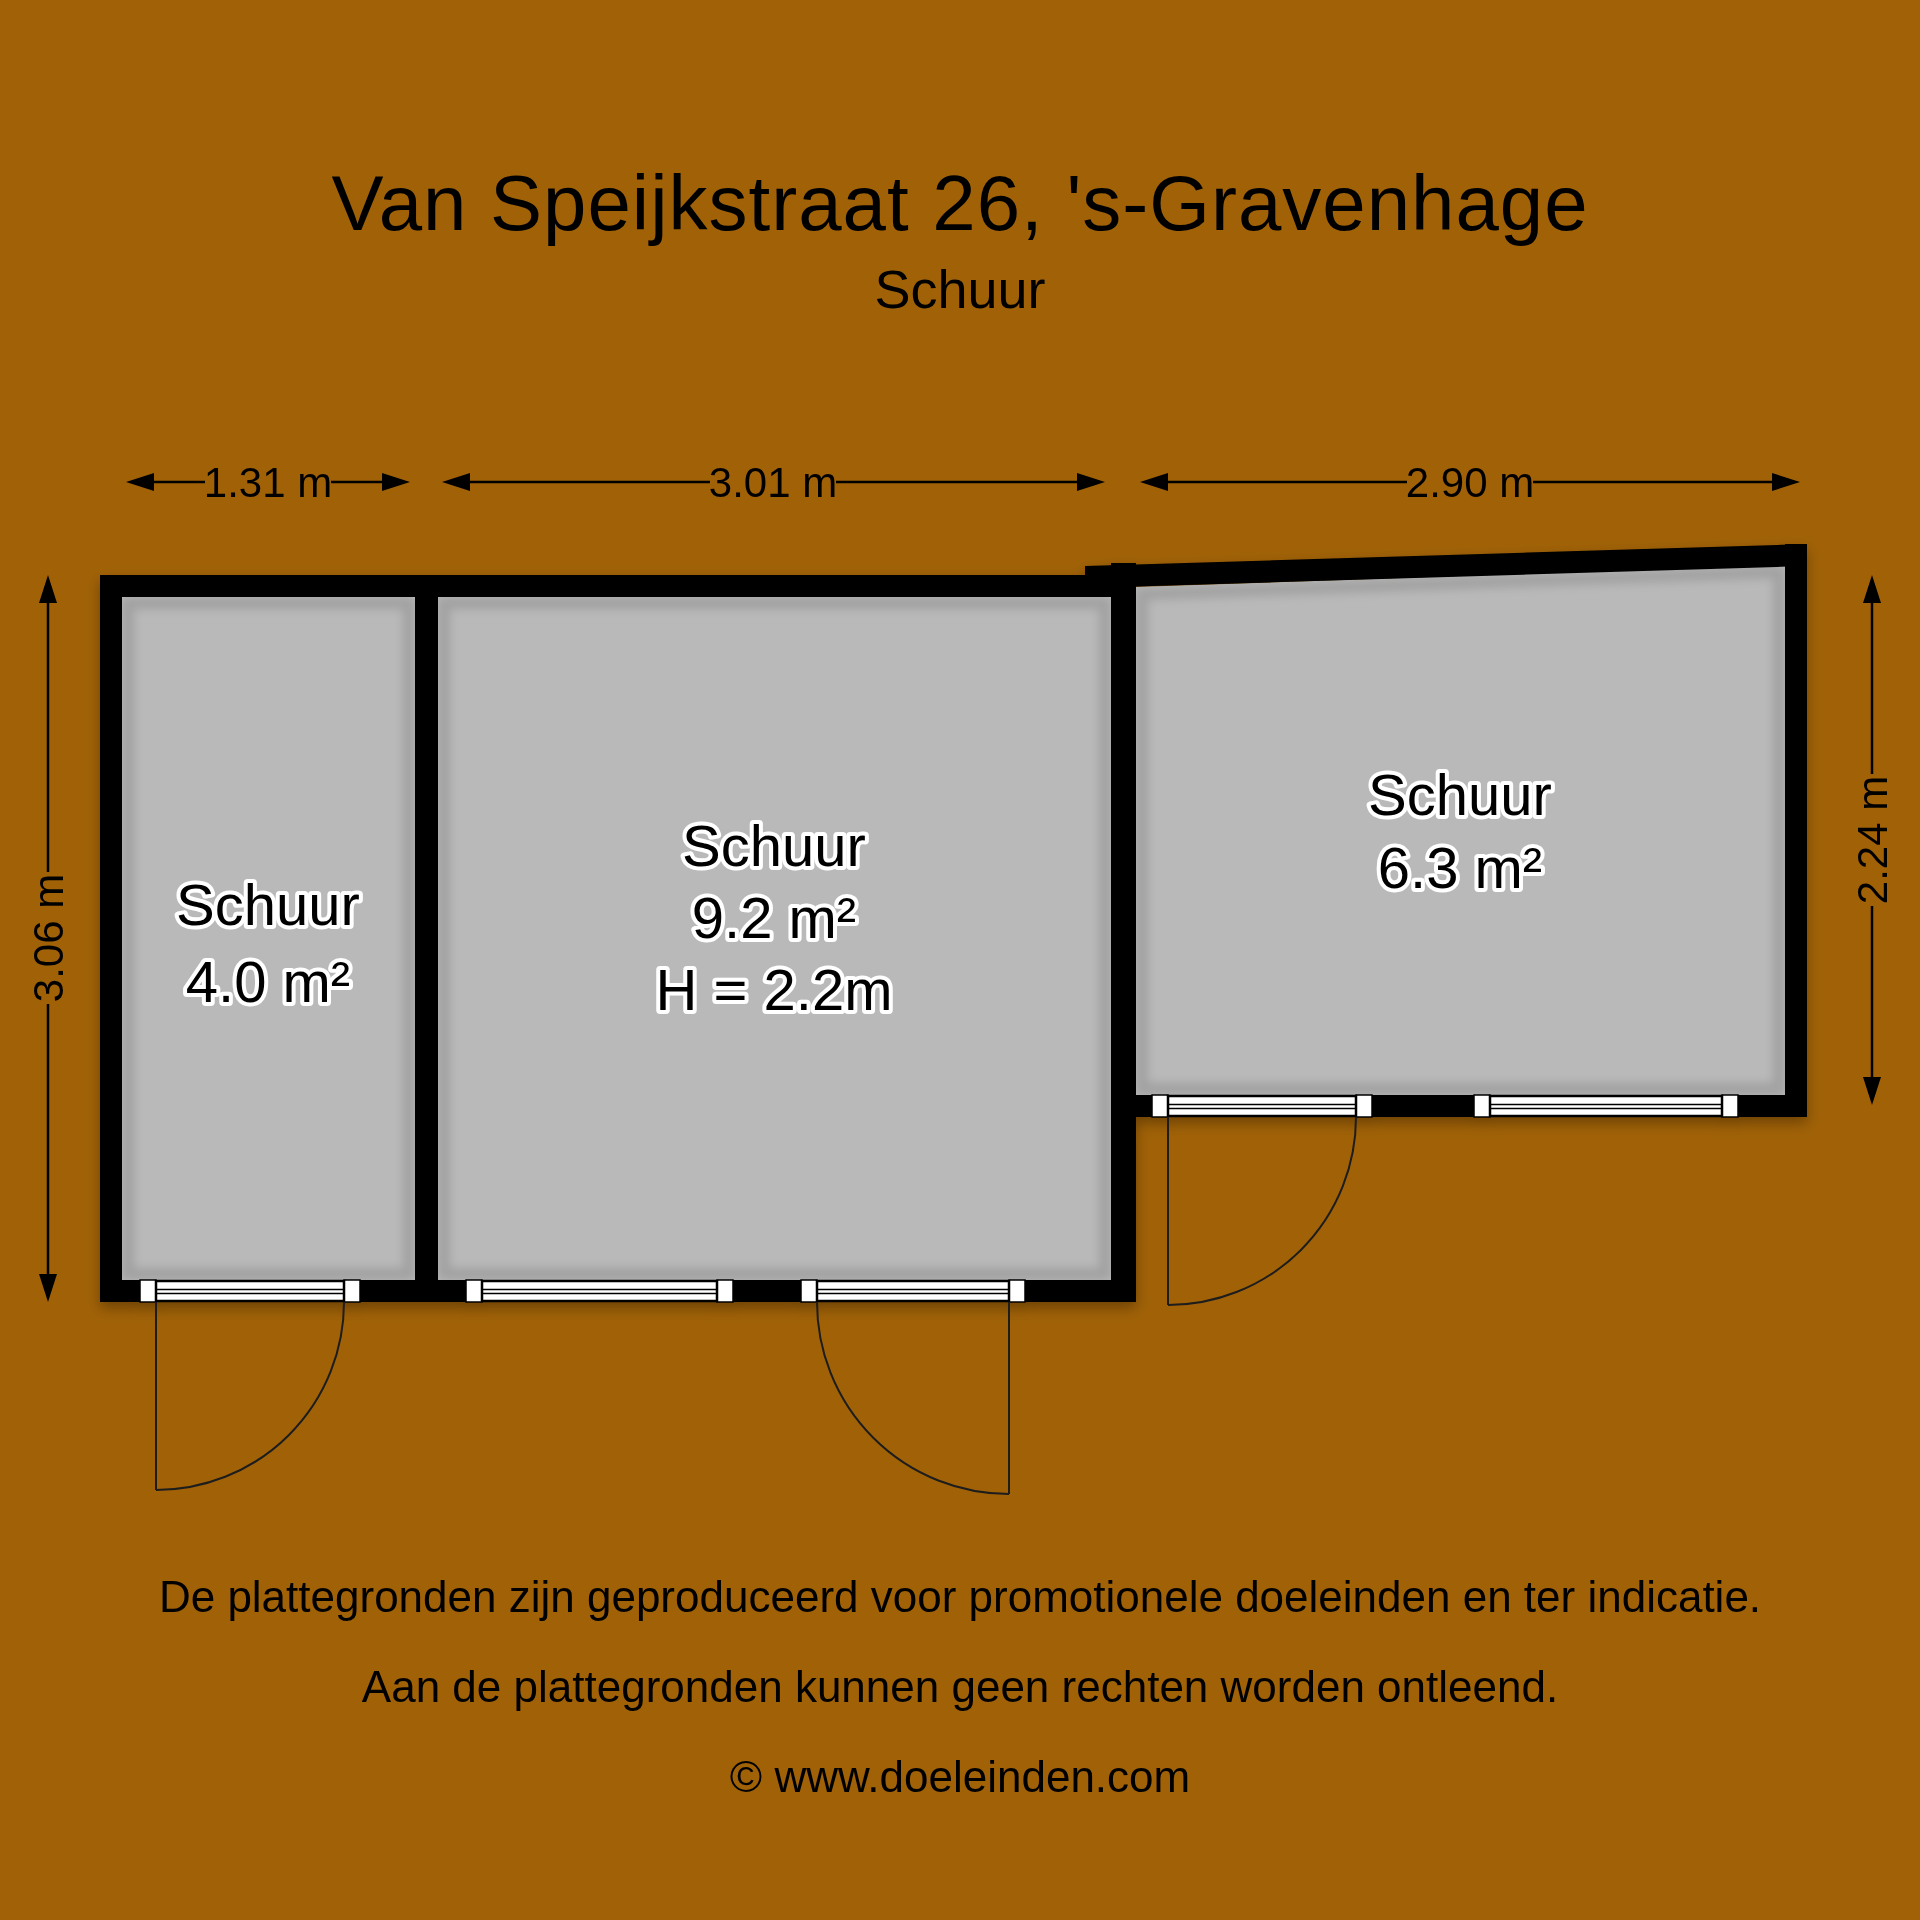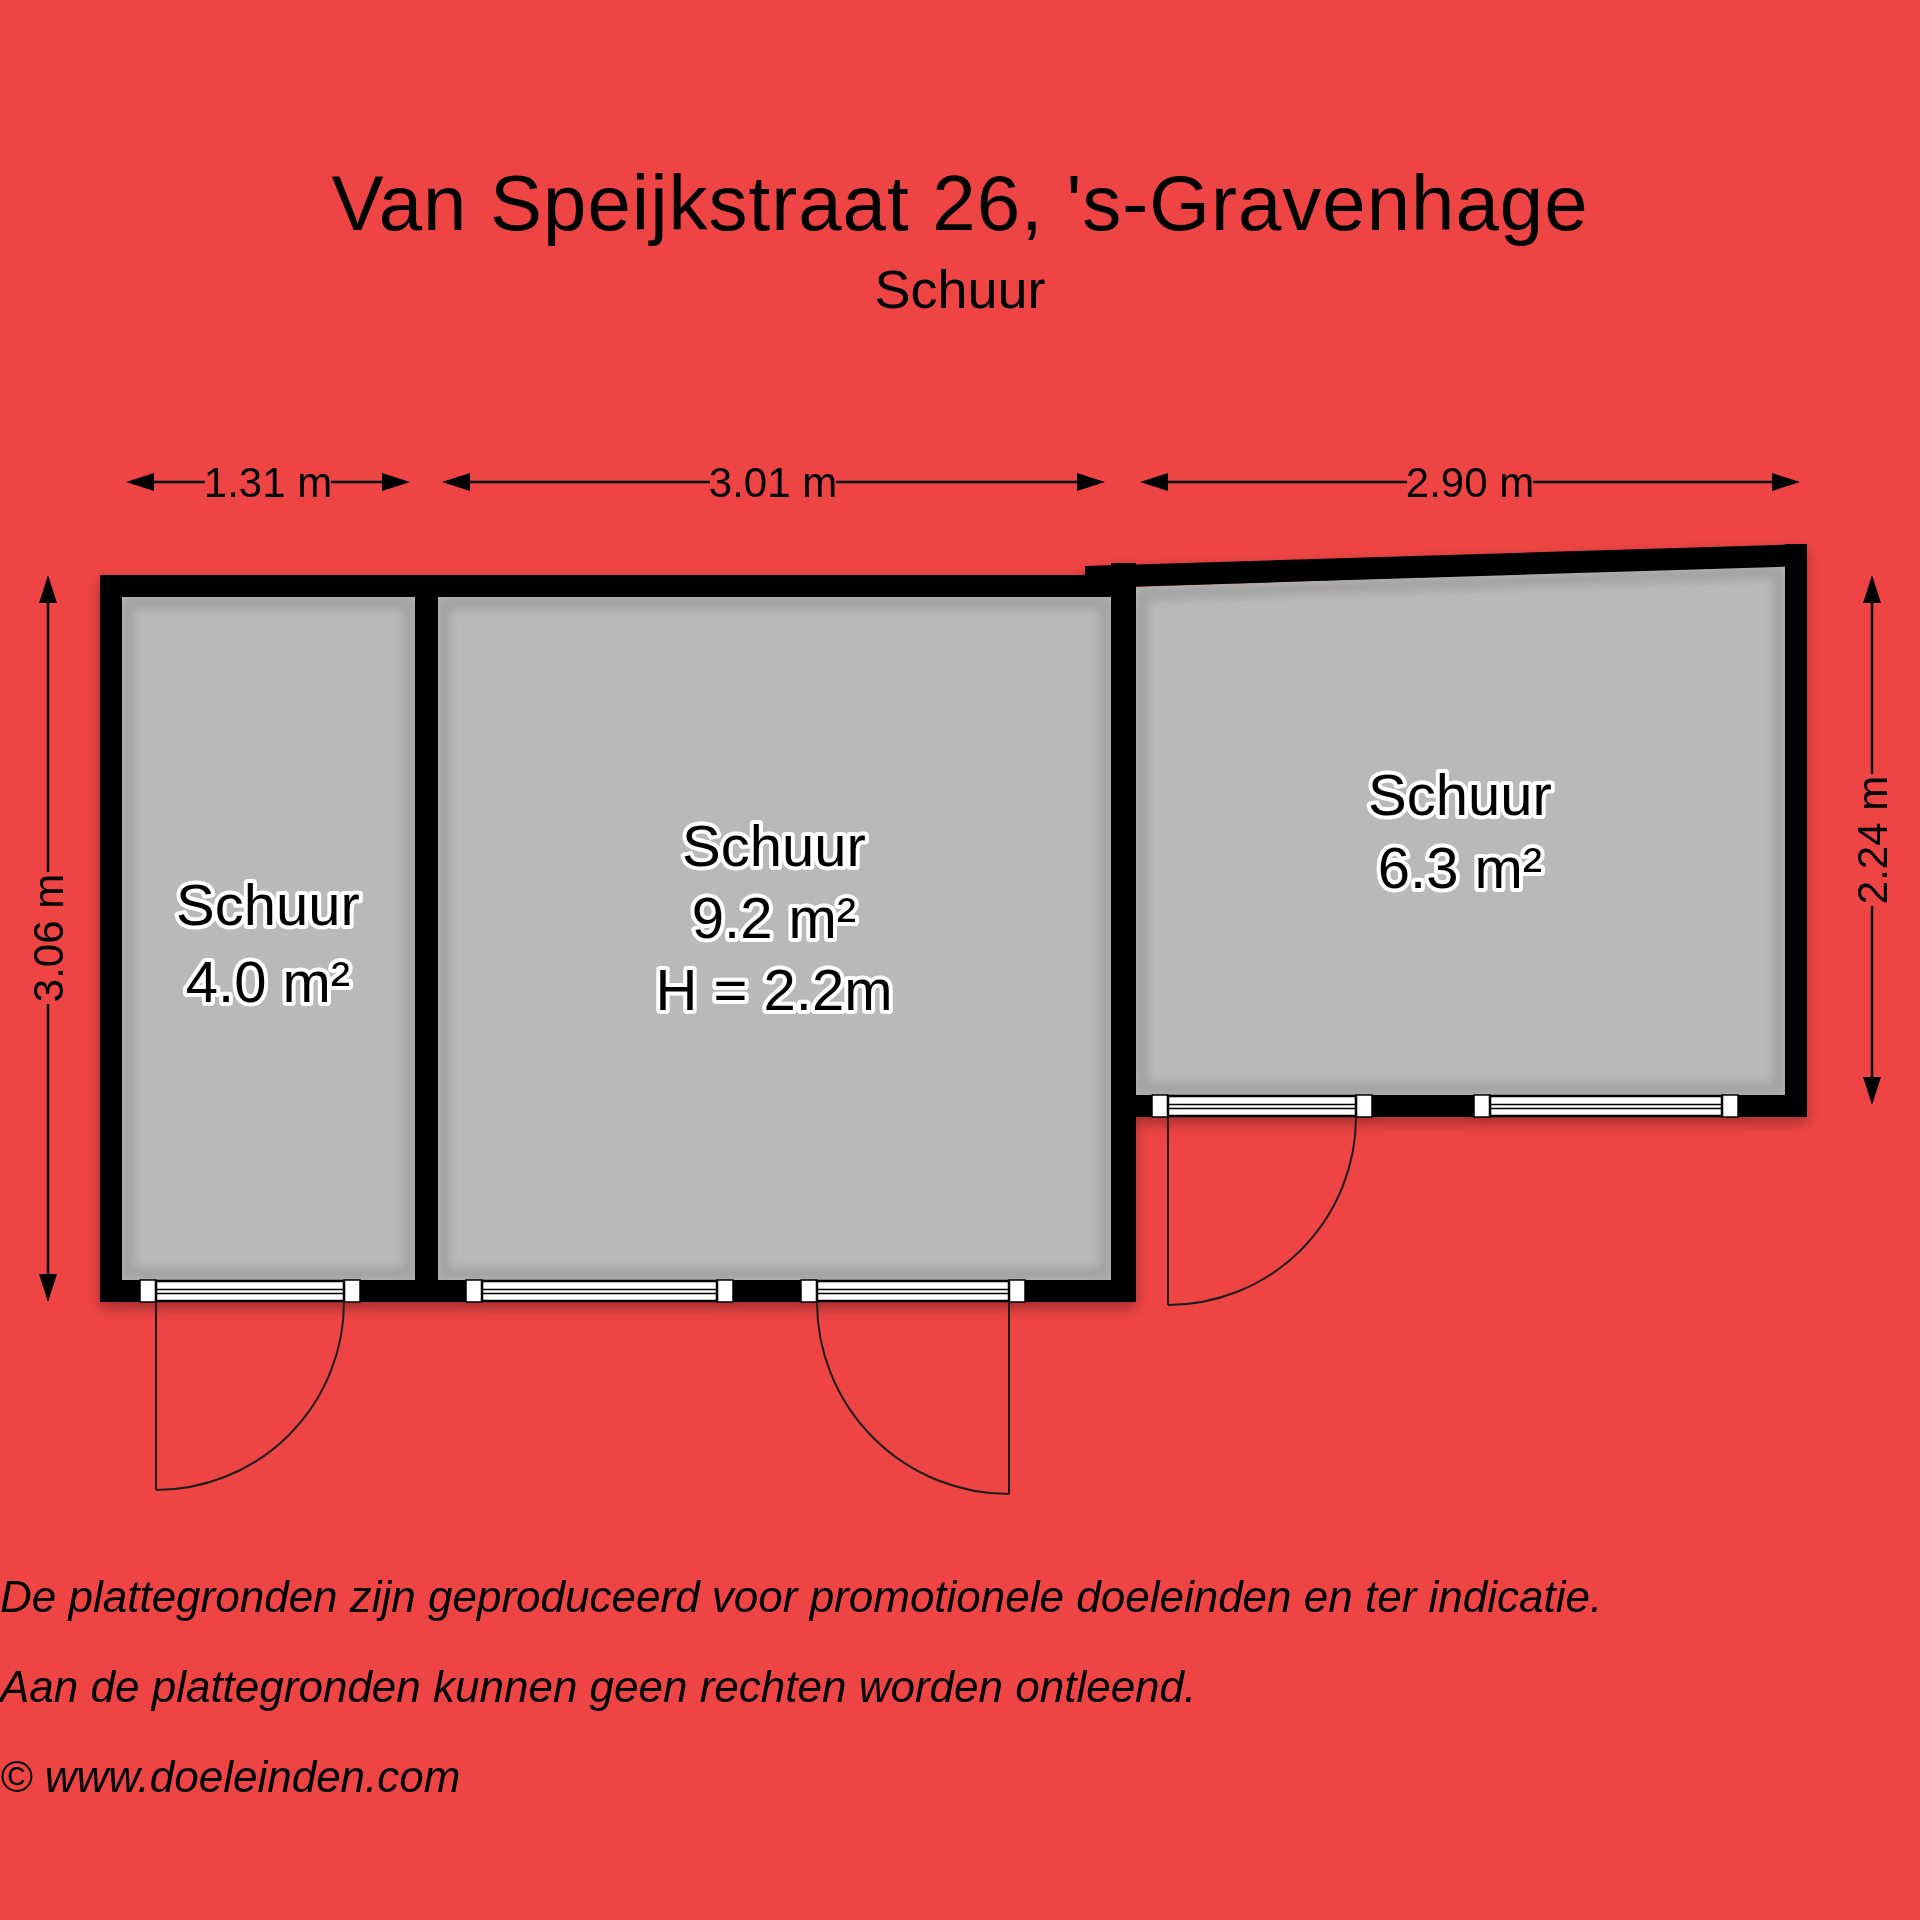--- a/index.html
+++ b/index.html
@@ -1,17 +1,17 @@
 <!DOCTYPE html>
 <html><head>
 <meta charset="utf-8">
 <style>
   html,body{margin:0;padding:0;background:#ffffff;}
   .canvas{
-    position:relative;width:1920px;height:1920px;background:#ef4444;overflow:hidden;
+    position:relative;width:1920px;height:1920px;background:#a16207;overflow:hidden;
     font-family:"Liberation Sans","DejaVu Sans",sans-serif;color:#000;
   }
   .title{
     position:absolute;top:158px;left:0;width:100%;text-align:center;
     font-size:78px;font-weight:400;letter-spacing:1px;
   }
   .subtitle{
     position:absolute;top:258px;left:0;width:100%;text-align:center;
     font-size:54px;font-weight:400;
   }
@@ -24,22 +24,22 @@
   .winline{stroke:#000;stroke-width:1.5;}
   .door{fill:none;stroke:#1d1d1d;stroke-width:2;}
   .dim-line{stroke:#000;stroke-width:2.5;}
   .dim-arrow{fill:#000;}
   .dim-text{font-size:42px;fill:#000;text-anchor:middle;}
   .room-label{
     font-size:58px;fill:#000;text-anchor:middle;
     stroke:#fff;stroke-width:8px;paint-order:stroke;stroke-linejoin:round;
   }
   .footer{
-    position:absolute;top:1552px;left:0;width:100%;
-    font-size:44px;font-style:italic;line-height:90px;
+    position:absolute;top:1552px;left:0;width:100%;text-align:center;
+    font-size:44px;line-height:90px;
   }
 </style>
 </head>
 <body>
 
 <div class="canvas">
 
   <div class="title">Van Speijkstraat 26, 's-Gravenhage</div>
   <div class="subtitle">Schuur</div>
 

